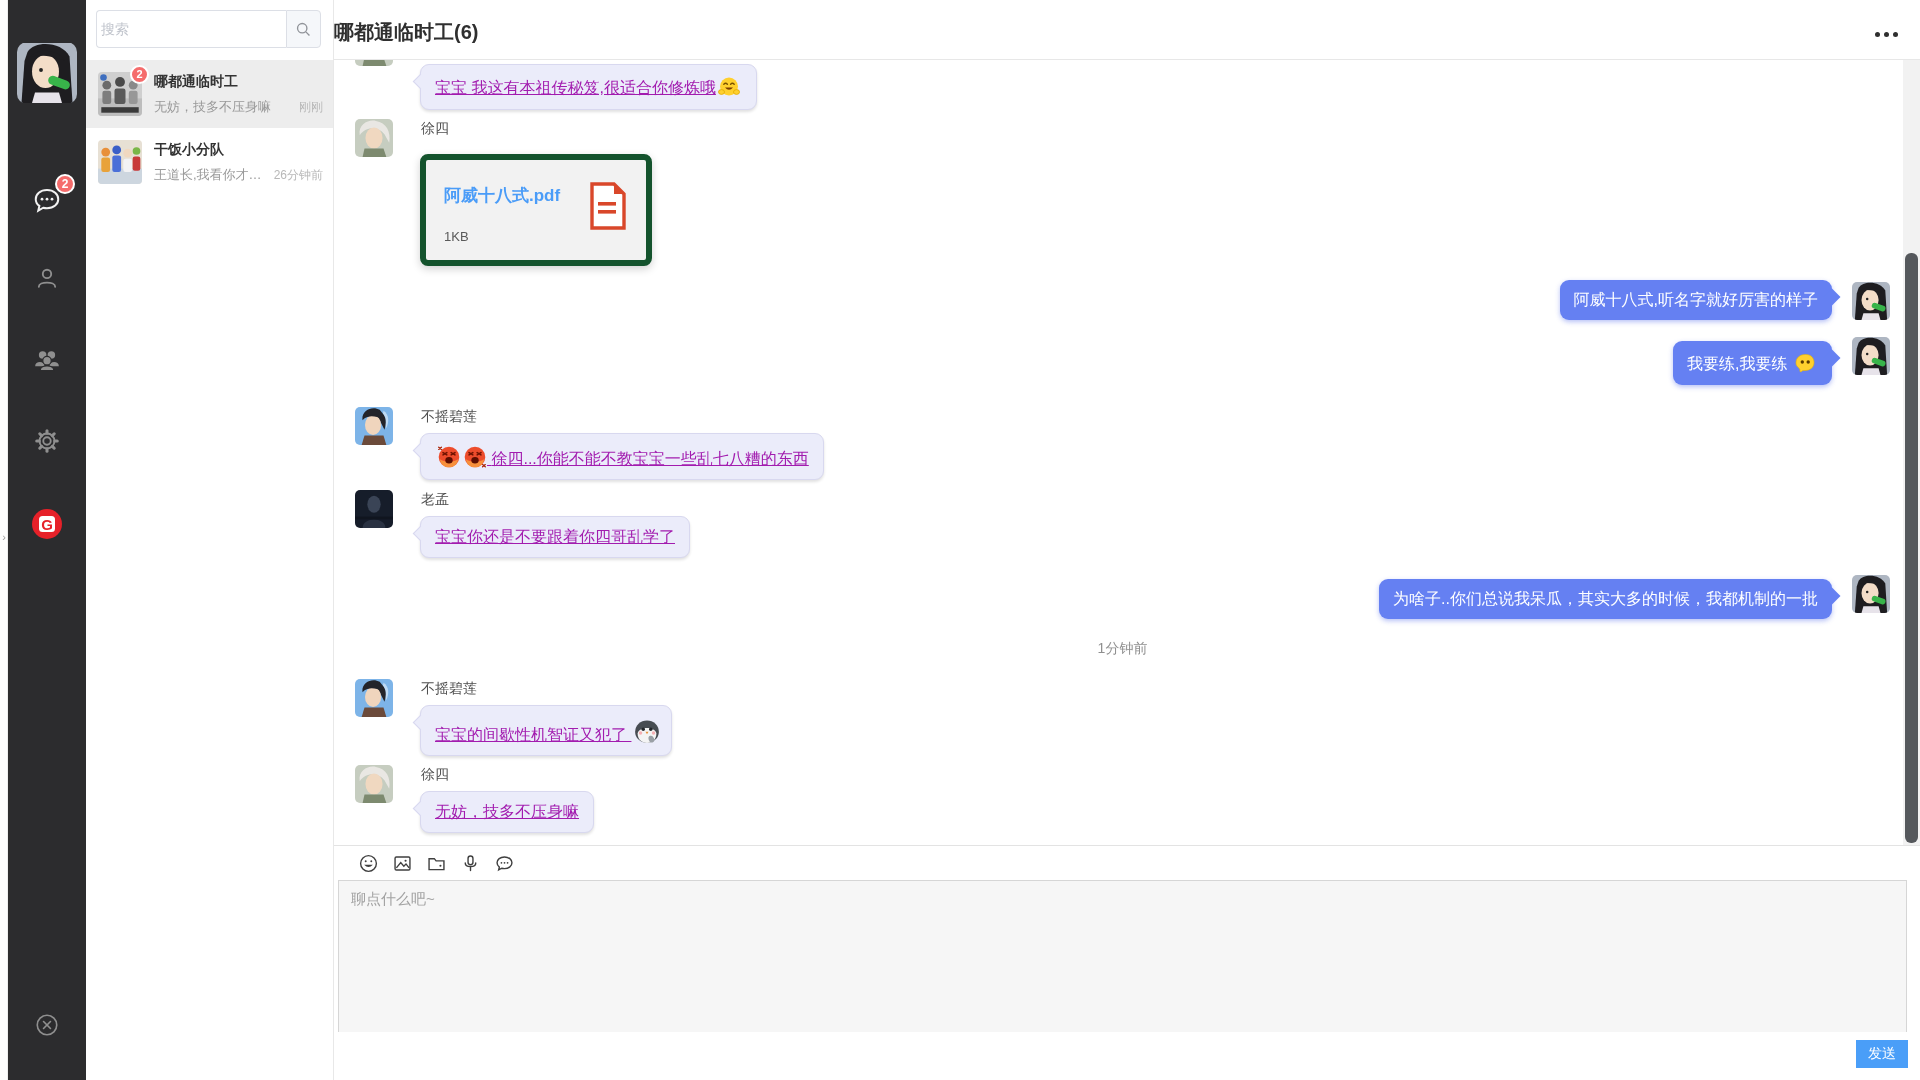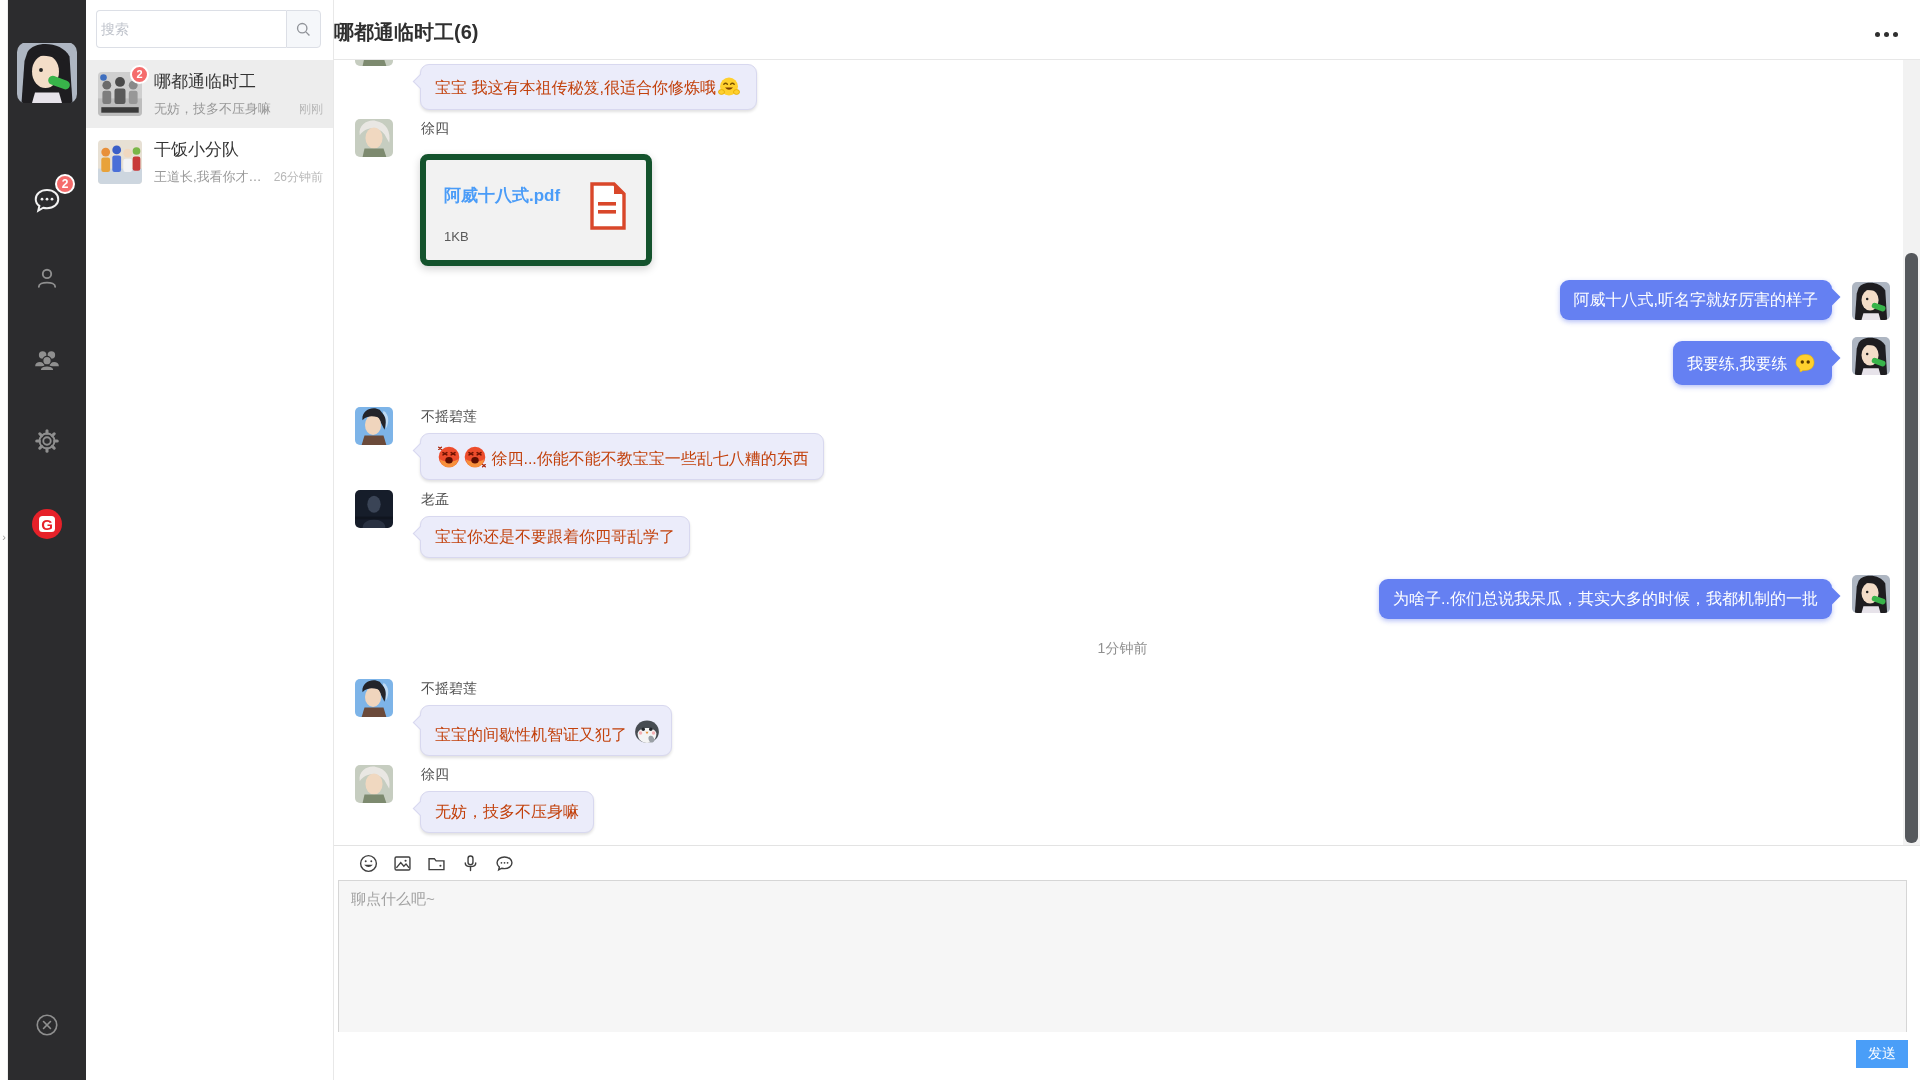--- a/index.html
+++ b/index.html
@@ -23,21 +23,21 @@
   .search-wrap { padding:10px 12px 12px 10px; display:flex; }
   .search-input { flex:1; height:38px; border:1px solid #dcdfe6; border-right:none; border-radius:4px 0 0 4px; padding:0 4px; font-size:14px; color:#333; outline:none; background:#fff; }
   .search-input::placeholder { color:#c0c4cc; }
   .search-btn { width:58px; height:38px; border:1px solid #dcdfe6; border-radius:0 4px 4px 0; background:#f5f7fa; display:flex; align-items:center; justify-content:center; cursor:pointer; }
   .chat-item { display:flex; align-items:center; height:68px; padding:0 10px 0 12px; background:#fff; cursor:pointer; }
   .chat-item.selected { background:#ededed; }
   .li-avatar { position:relative; width:44px; height:44px; border-radius:4px; flex:0 0 44px; }
   .li-avatar svg { border-radius:4px; display:block; }
   .li-badge { top:-7px; right:-7px; width:19px; height:19px; font-size:11px; line-height:15px; }
   .li-main { flex:1; min-width:0; margin-left:12px; }
-  .li-title { font-size:17px; font-weight:normal; color:#333; margin-bottom:7px; white-space:nowrap; overflow:hidden; }
+  .li-title { font-size:14px; font-weight:bold; color:#333; margin-bottom:7px; white-space:nowrap; overflow:hidden; }
   .li-sub { display:flex; align-items:baseline; }
   .li-preview { flex:1; min-width:0; font-size:13px; color:#999; white-space:nowrap; overflow:hidden; text-overflow:ellipsis; }
   .li-time { flex:0 0 auto; font-size:12px; color:#b8b8b8; margin-left:6px; }
 
   
   .main { position:absolute; left:334px; top:0; right:0; height:1080px; background:#fff; }
   .chat-header { position:absolute; top:0; left:0; right:0; height:60px; border-bottom:1px solid #e7e7e7; background:#fff; z-index:5; }
   .chat-title { position:absolute; left:0; right:0; top:19px; text-align:left; font-size:20px; font-weight:bold; color:#2f2f2f; }
   .menu-dots { position:absolute; right:22px; top:32px; display:flex; gap:4px; cursor:pointer; }
   .menu-dots i { width:5px; height:5px; border-radius:50%; background:#2f2f2f; }
@@ -48,21 +48,21 @@
 
   .row { display:flex; align-items:flex-start; }
   .row.right { justify-content:flex-end; }
   .m-avatar { width:38px; height:38px; border-radius:5px; flex:0 0 38px; overflow:hidden; }
   .m-avatar svg { display:block; }
   .row.left  .m-avatar { margin-right:27px; }
   .row.right .m-avatar { margin-left:20px; }
   .m-body { max-width:1100px; }
   .m-name { font-size:14px; color:#4f4f4f; line-height:16px; margin:1px 0 9px 1px; }
   .bubble { position:relative; display:inline-block; font-size:16px; line-height:20px; padding:10px 14px; border-radius:9px; }
-  .bubble.lt { background:#ebecfa; border:1px solid #d8d8ef; color:#c2410c; box-shadow:0 2px 3px rgba(0,0,0,.12); }
+  .bubble.lt { background:#ebecfa; border:1px solid #d8d8ef; color:#a21caf; box-shadow:0 2px 3px rgba(0,0,0,.12);text-decoration:underline; }
   .bubble.lt::before { content:""; position:absolute; left:-6px; top:11px; width:10px; height:10px; background:#ebecfa; border-left:1px solid #d8d8ef; border-bottom:1px solid #d8d8ef; transform:rotate(45deg); }
   .bubble.rt { background:#6580f2; color:#fff; box-shadow:0 2px 5px rgba(96,118,235,.45); margin-top:4px; }
   .bubble.rt::after { content:""; position:absolute; right:-6px; top:11px; width:12px; height:12px; background:#6580f2; transform:rotate(45deg); }
   .emo { display:inline-block; width:24px; height:24px; vertical-align:-6px; margin:0 1px; }
   .time-divider { text-align:center; font-size:14px; color:#8f8f8f; }
 
   .file-card { width:232px; background:#f2f2f2; border:6px solid #14532d; border-radius:8px; box-shadow:0 3px 8px rgba(0,0,0,.18); padding:16px 18px; display:flex; cursor:pointer;margin-top:18px; }
   .file-info { flex:1; }
   .file-name { font-size:17px; font-weight:bold; color:#4a9cf8; margin:8px 0 22px; }
   .file-size { font-size:13px; color:#5a5a5a; }

